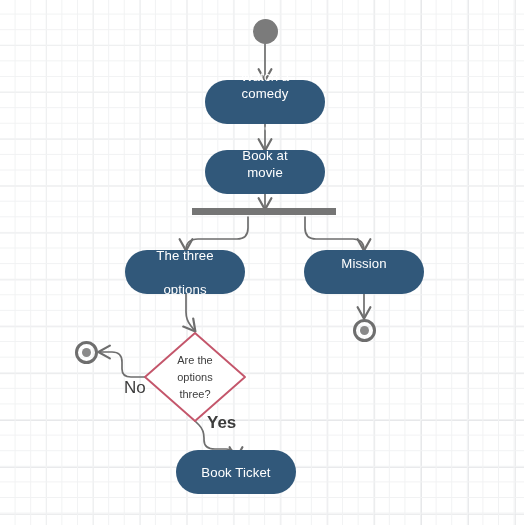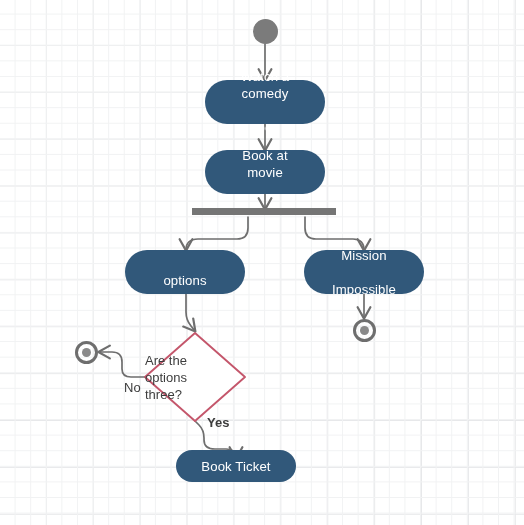--- a/index.html
+++ b/index.html
@@ -77,33 +77,33 @@
     width: 100px;
     height: 88px;
   }
   .decision .dtext {
     position: absolute;
     left: 0; top: 0;
     width: 100%;
     height: 100%;
     display: flex;
     flex-direction: column;
-    align-items: flex-start;
+    align-items: center;
     justify-content: center;
     color: #3d3d3d;
-    font-size: 13px;
+    font-size: 11px;
     line-height: 17px;
     text-align: center;
     font-family: "Liberation Sans", sans-serif;
     pointer-events: none;
   }
   .edge-label {
     position: absolute;
     color: #3c3c3c;
-    font-size: 13px;
+    font-size: 17px;
     line-height: 19px;
     font-family: "Liberation Sans", sans-serif;
     white-space: nowrap;
   }
 </style>
 </head>
 <body>
 
 <div id="canvas">
 
@@ -150,29 +150,28 @@
   <div class="node action" style="left:205px; top:150px; width:120px; height:44px;">
     <span>
       <span>Book at movie</span><br>
     </span>
   </div>
 
   <div class="node fork-bar" style="left:192px; top:208px; width:144px; height:7px;"></div>
 
   <div class="node action" style="left:125px; top:250px; width:120px; height:44px;">
     <span>
-      <br>
+      <span>The three</span><br>
       <span>options</span>
     </span>
   </div>
 
   <div class="node action" style="left:304px; top:250px; width:120px; height:44px;">
     <span>
       <span>Mission</span><br>
-      <span>Impossible</span>
     </span>
   </div>
 
   <div class="node end-node" style="left:353px; top:319px; width:23px; height:23px;">
     <div class="inner"></div>
   </div>
 
   <div class="node decision" style="left:145px; top:333px;">
     <div class="dtext">
       <span>Are the</span>
@@ -181,17 +180,17 @@
     </div>
   </div>
 
   <div class="node end-node" style="left:75px; top:341px; width:23px; height:23px;">
     <div class="inner"></div>
   </div>
 
   <div class="edge-label" style="left:124px; top:378px;">No</div>
   <div class="edge-label" style="left:207px; top:413px;font-weight:bold;">Yes</div>
 
-  <div class="node action" style="left:176px; top:450px; width:120px; height:32px;">
+  <div class="node action" style="left:176px; top:450px; width:120px; height:44px;">
     <span>Book Ticket</span>
   </div>
 
 </div>
 
 </body></html>

